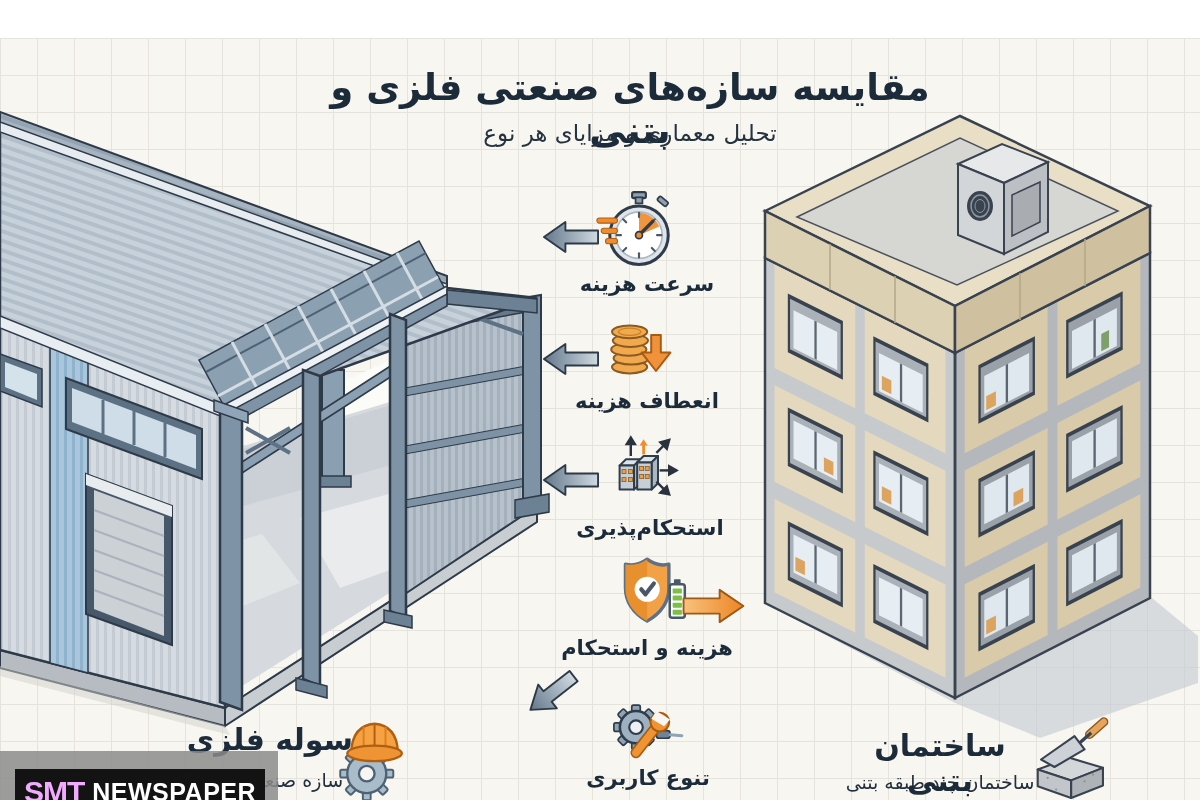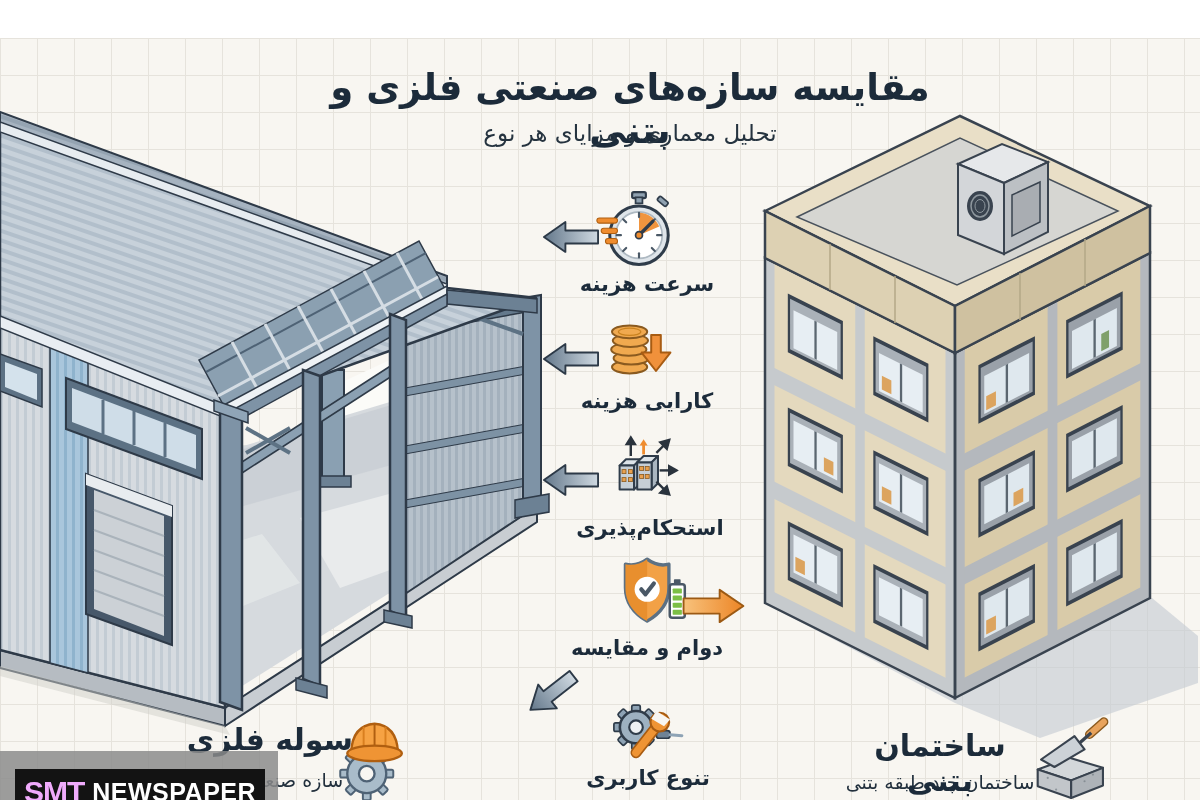--- a/index.html
+++ b/index.html
@@ -303,21 +303,21 @@
     <svg width="56" height="34" viewBox="0 0 60 36">
         <defs>
           <linearGradient id="gl2" x1="0" y1="0" x2="1" y2="0">
             <stop offset="0" stop-color="#64788b"></stop>
             <stop offset="1" stop-color="#cfd9e1"></stop>
           </linearGradient>
         </defs>
     <polygon points="1,18 24,2 24,11 59,11 59,25 24,25 24,34" fill="url(#gl2)" stroke="#2c3947" stroke-width="2" stroke-linejoin="round"></polygon>
       </svg>
   </div>
-  <div class="abs fa feat-label" style="left:552px;top:351px" dir="rtl">کارایی هزینه</div>
+  <div class="abs fa feat-label" style="left:552px;top:351px" dir="rtl">انعطاف هزینه</div>
 
   <svg class="abs" style="left:602px;top:391px" width="80" height="86" viewBox="0 0 100 100">
     <g stroke="#2f3c4a" stroke-width="2.5" stroke-linejoin="round">
       <polygon points="22,42 30,34 48,34 40,42" fill="#dde4e9"></polygon>
       <polygon points="40,42 48,34 48,64 40,72" fill="#aab6c0"></polygon>
       <rect x="22" y="42" width="18" height="30" fill="#c6cfd6"></rect>
       <polygon points="44,38 52,30 70,30 62,38" fill="#dde4e9"></polygon>
       <polygon points="62,38 70,30 70,64 62,72" fill="#aab6c0"></polygon>
       <rect x="44" y="38" width="18" height="34" fill="#c6cfd6"></rect>
     </g>
@@ -375,21 +375,21 @@
     <svg width="64" height="38" viewBox="0 0 66 40">
         <defs>
           <linearGradient id="go1" x1="0" y1="0" x2="1" y2="0">
             <stop offset="0" stop-color="#f8c27c"></stop>
             <stop offset="1" stop-color="#ec8526"></stop>
           </linearGradient>
         </defs>
     <polygon points="65,20 40,3 40,12 2,12 2,28 40,28 40,37" fill="url(#go1)" stroke="#9c5a14" stroke-width="2" stroke-linejoin="round"></polygon>
       </svg>
   </div>
-  <div class="abs fa feat-label" style="left:552px;top:598px" dir="rtl">دوام و مقایسه</div>
+  <div class="abs fa feat-label" style="left:552px;top:598px" dir="rtl">هزینه و استحکام</div>
 
   <svg class="abs" style="left:602px;top:645px" width="85" height="85" viewBox="0 0 100 100">
     <g fill="#8ea3b5" stroke="#2f3c4a" stroke-width="2">
       <rect x="35" y="26" width="10" height="12" rx="2" transform="rotate(0 40 52)"></rect>
       <rect x="35" y="26" width="10" height="12" rx="2" transform="rotate(45 40 52)"></rect>
       <rect x="35" y="26" width="10" height="12" rx="2" transform="rotate(90 40 52)"></rect>
       <rect x="35" y="26" width="10" height="12" rx="2" transform="rotate(135 40 52)"></rect>
       <rect x="35" y="26" width="10" height="12" rx="2" transform="rotate(180 40 52)"></rect>
       <rect x="35" y="26" width="10" height="12" rx="2" transform="rotate(225 40 52)"></rect>
       <rect x="35" y="26" width="10" height="12" rx="2" transform="rotate(270 40 52)"></rect>

